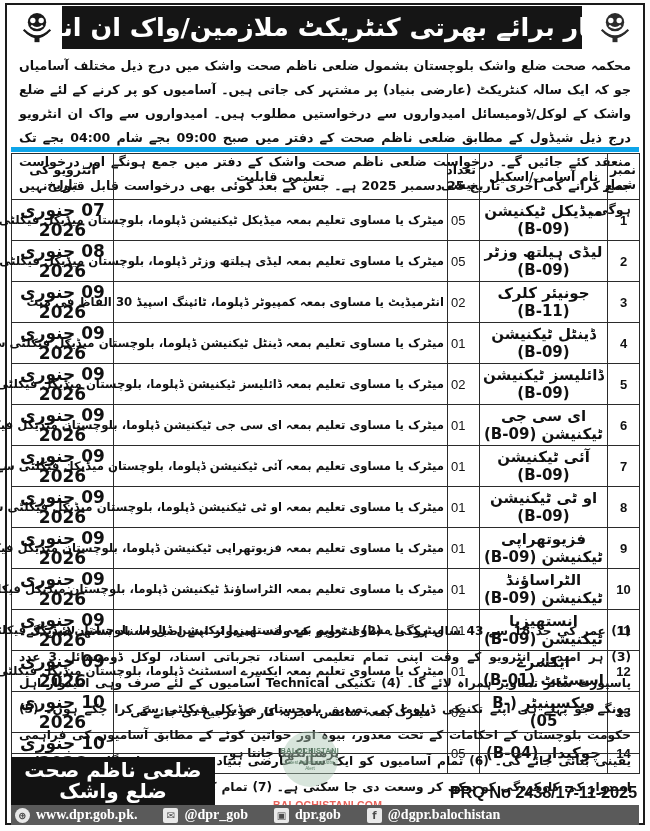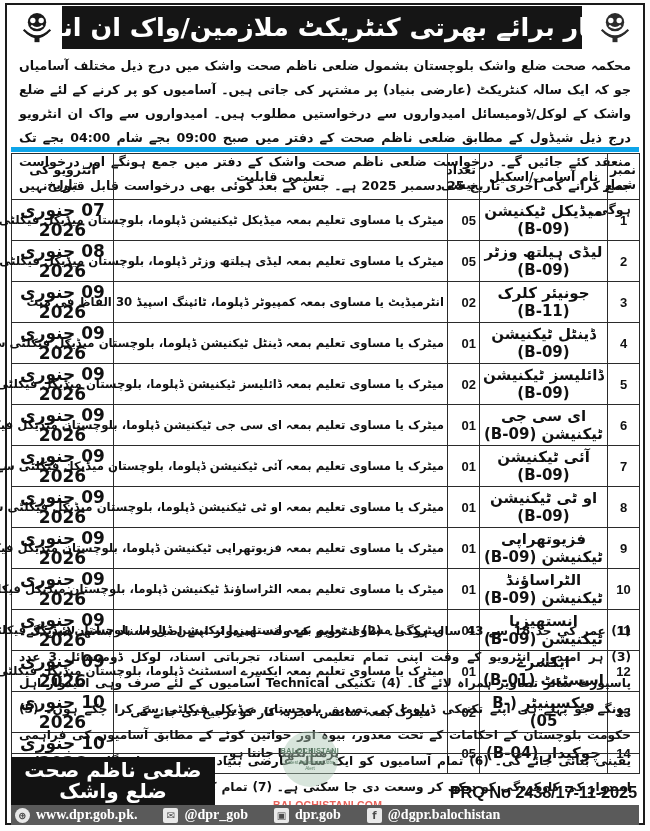--- a/index.html
+++ b/index.html
@@ -108,21 +108,21 @@
   #tbl tbody td { height: 28px; }
 
   col.c-sr   { width: 32px; }
   col.c-post { width: 128px; }
   col.c-cnt  { width: 32px; }
   col.c-qual { width: 334px; }
   col.c-date { width: 102px; }
 
   td.sr   { text-align: center; font-size: 13px; font-weight: 700; direction: ltr; }
   td.post { text-align: center; font-size: 15px; font-weight: 700; }
-  td.cnt  { text-align: right; font-size: 13px; font-weight: 700; direction: ltr; }
+  td.cnt  { text-align: left; font-size: 13px; font-weight: 400; direction: ltr; }
   td.qual { text-align: center; font-size: 11.7px; font-weight: 600; white-space: nowrap; }
   td.date { text-align: center; font-size: 17px; font-weight: 700; }
 
   
   #conds {
     position: absolute;
     left: 4px; top: 609px;
     width: 628px; height: 140px;
     padding: 4px 8px 0 8px;
     box-sizing: border-box;

